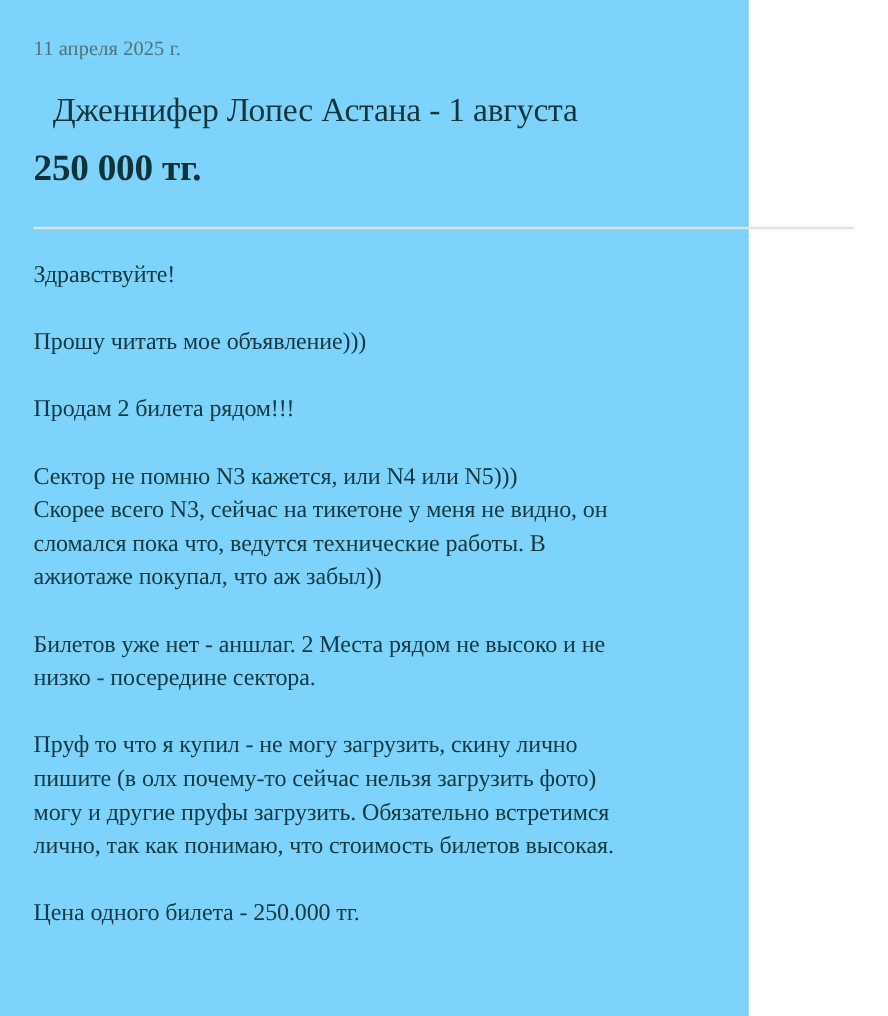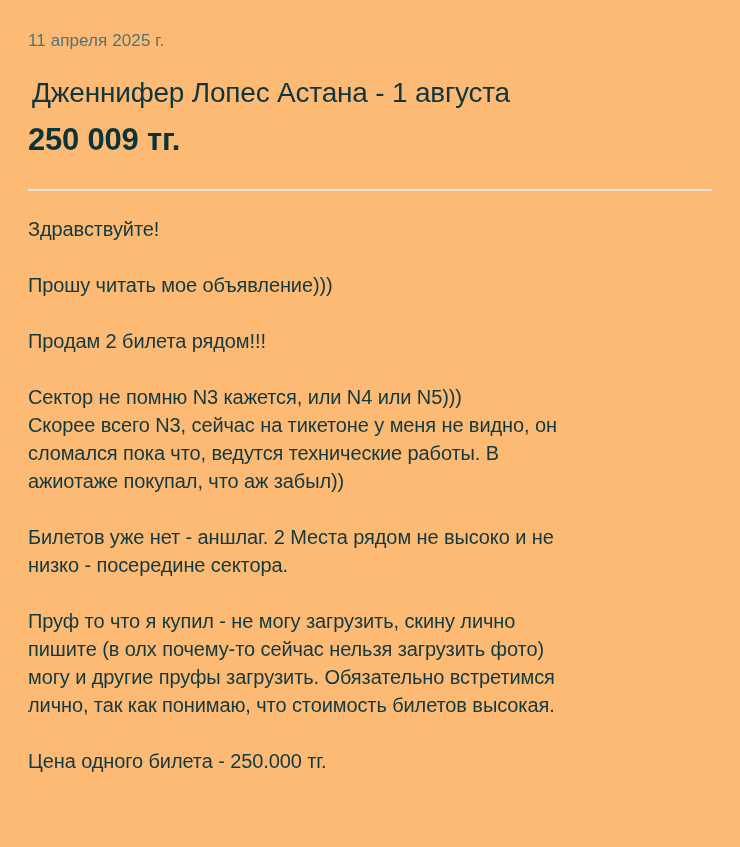--- a/index.html
+++ b/index.html
@@ -10,33 +10,34 @@
   }
   body {
     width: 740px;
     height: 847px;
     overflow: hidden;
     font-family: "Liberation Sans", sans-serif;
     color: #0e363c;
     -webkit-font-smoothing: antialiased;
   }
   .page {
-    width: 740px;
+    width: 624px;
     height: 847px;
     padding: 30px 28px 0 28px;
-    background: #fdba74;
+    background: #7dd3fc;
+    font-family: Liberation Serif, serif;
   }
   .post-date {
     font-size: 17px;
     line-height: 22px;
     color: #4f7377;
     letter-spacing: 0.1px;
   }
   .listing-title {
-    margin: 22px 0 0 4px;
+    margin: 22px 0 0 16px;
     font-size: 28px;
     font-weight: 400;
     line-height: 38px;
     letter-spacing: -0.2px;
     color: #0e363c;
   }
   .listing-price {
     margin-top: 8px;
     font-size: 31px;
     font-weight: 700;
@@ -70,21 +71,21 @@
 </style>
 </head>
 <body>
 
 <div class="page">
 
   <div class="post-date">11 апреля 2025 г.</div>
 
   <h1 class="listing-title">Дженнифер Лопес Астана - 1 августа</h1>
 
-  <div class="listing-price">250 009 тг.</div>
+  <div class="listing-price">250 000 тг.</div>
 
   <hr class="divider">
 
 
   <div class="description">Здравствуйте!
 
 Прошу читать мое объявление)))
 
 Продам 2 билета рядом!!!
 

